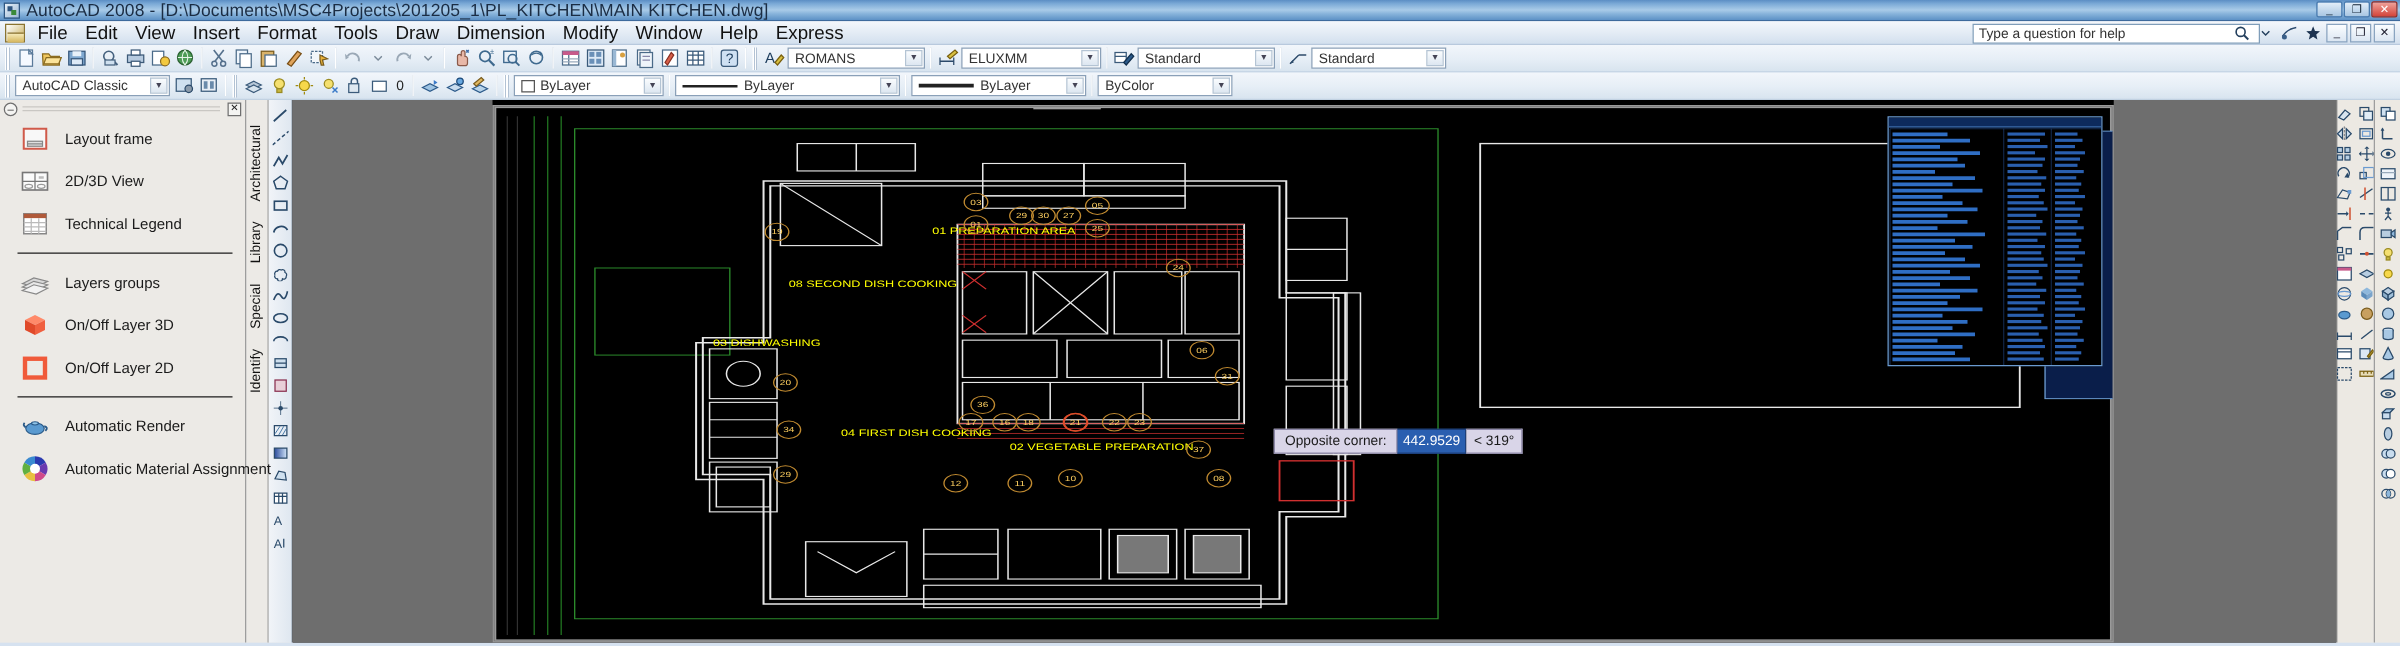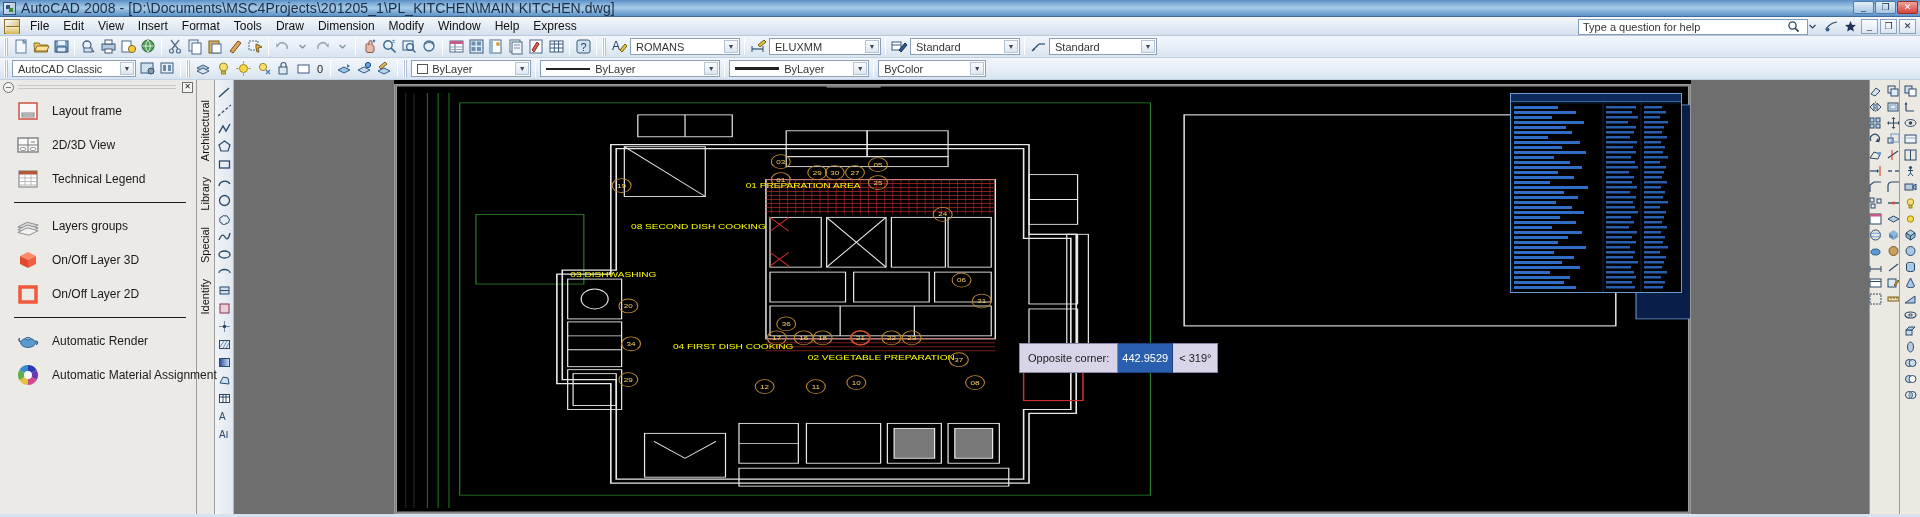--- a/index.html
+++ b/index.html
@@ -72,21 +72,21 @@
     border: 1px solid #8a7330;
     position: relative; flex:0 0 auto;
   }
   .menu-appicon::after{
     content:""; position:absolute; left:1px; top:6px; width:13px; height:7px;
     background: linear-gradient(to bottom,#f5e9b8,#d4b45a);
     border-top:1px solid #8a7330;
   }
   .menu-item {
     padding: 2px 7px;
-    font-size: 12px; color: #111;
+    font-size: 15px; color: #111;
     white-space: nowrap; cursor: default;
   }
   .helpbox {
     position:absolute; right: 112px; top: 2px;
     width: 230px; height: 16px;
     background: #fff; border: 1px solid #7f9db9;
     font-size: 11px; color:#333;
     padding: 1px 4px; display:flex; align-items:center;
   }
   .help-tools {
@@ -280,21 +280,21 @@
   }
   .tt-label {
     background:#d9d5e8; color:#1a1a1a;
     border:1px solid #8d88a8;
     padding: 1px 8px; white-space:nowrap;
     display:flex; align-items:center;
   }
   .tt-value {
     background:#2a5fb0; color:#fff;
     border:1px solid #1d3f7a; border-left:none;
-    padding: 8px 4px; white-space:nowrap;
+    padding: 3px 4px; white-space:nowrap;
     display:flex; align-items:center;
   }
   .tt-angle {
     background:#d9d5e8; color:#1a1a1a;
     border:1px solid #8d88a8; border-left:none;
     padding: 1px 6px; white-space:nowrap;
     display:flex; align-items:center;
   }
 
   

